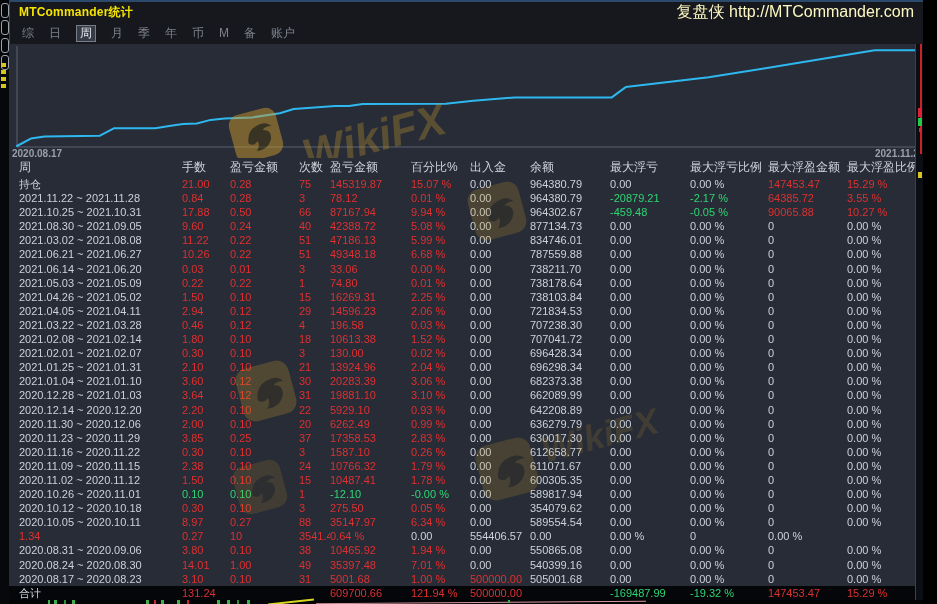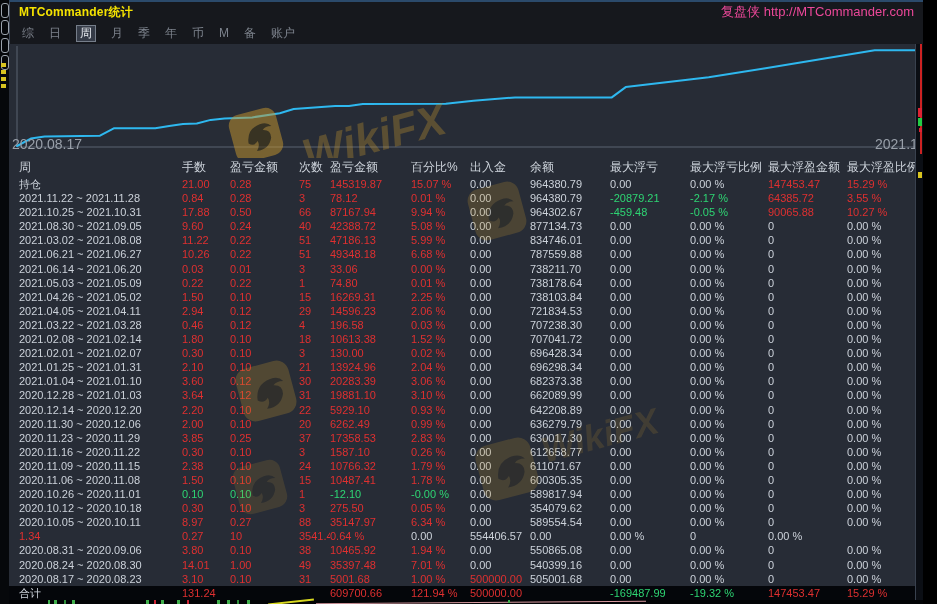--- a/index.html
+++ b/index.html
@@ -3,29 +3,29 @@
 <meta charset="utf-8">
 <style>
   html,body{margin:0;padding:0;background:#000;}
   #root{position:relative;width:923px;height:604px;background:#04060a;overflow:hidden;
         font-family:"Liberation Sans","DejaVu Sans",sans-serif;}
   
   .titlebar{position:absolute;left:9px;top:0;right:0;height:22px;background:#16181d;
             border-top:2px solid #2b4a6b;border-left:1px solid #3c4554;box-sizing:border-box;
             display:flex;align-items:center;justify-content:space-between;padding:0 9px;}
   .title{color:#f5e300;font-size:12px;font-weight:bold;letter-spacing:.2px;}
-  .brand{color:#ec4899;font-size:13px;}
+  .brand{color:#fef9c3;font-size:16px;}
   .menubar{position:absolute;left:9px;top:22px;right:0;height:22px;background:#16181d;
            border-left:1px solid #3c4554;box-sizing:border-box;display:flex;align-items:center;
            gap:15px;padding-left:12px;}
   .menu-item{color:#7d838d;font-size:12px;}
   .menu-item.active{color:#e8ebf0;background:#353b47;border:1px solid #767e8a;padding:0 3px;line-height:15px;}
   
   .chart-panel{position:absolute;left:9px;top:44px;width:921px;height:114px;background:#272c36;overflow:hidden;}
-  .xlabel{position:absolute;top:92px;font-size:14px;color:#99a0aa;}
+  .xlabel{position:absolute;top:104px;font-size:10px;color:#99a0aa;font-weight:bold;}
   .scroll-arrow{position:absolute;right:2px;top:2px;width:0;height:0;
                 border-top:9px solid #b9bec6;border-left:9px solid transparent;}
   
   .table-panel{position:absolute;left:9px;top:158px;width:921px;height:442px;background:#272c36;}
   .theader,.trow{display:grid;grid-template-columns:163px 48px 69px 31px 81px 59px 60px 80px 80px 78px 79px 80px;
                  padding-left:10px;box-sizing:border-box;}
   .theader{height:19px;}
   .hcell{font-size:12px;color:#ced4dc;line-height:19px;white-space:nowrap;overflow:hidden;}
   .trow{height:14.1px;}
   .cell{font-size:11px;line-height:14.2px;white-space:nowrap;overflow:hidden;}
@@ -399,21 +399,21 @@
           <div class="cell r">10766.32</div>
           <div class="cell r">1.79 %</div>
           <div class="cell w">0.00</div>
           <div class="cell w">611071.67</div>
           <div class="cell w">0.00</div>
           <div class="cell w">0.00 %</div>
           <div class="cell w">0</div>
           <div class="cell w">0.00 %</div>
         </div>
         <div class="trow">
-          <div class="cell w">2020.11.06 ~ 2020.11.08</div>
+          <div class="cell w">2020.11.02 ~ 2020.11.12</div>
           <div class="cell r">1.50</div>
           <div class="cell r">0.10</div>
           <div class="cell r">15</div>
           <div class="cell r">10487.41</div>
           <div class="cell r">1.78 %</div>
           <div class="cell w">0.00</div>
           <div class="cell w">600305.35</div>
           <div class="cell w">0.00</div>
           <div class="cell w">0.00 %</div>
           <div class="cell w">0</div>

